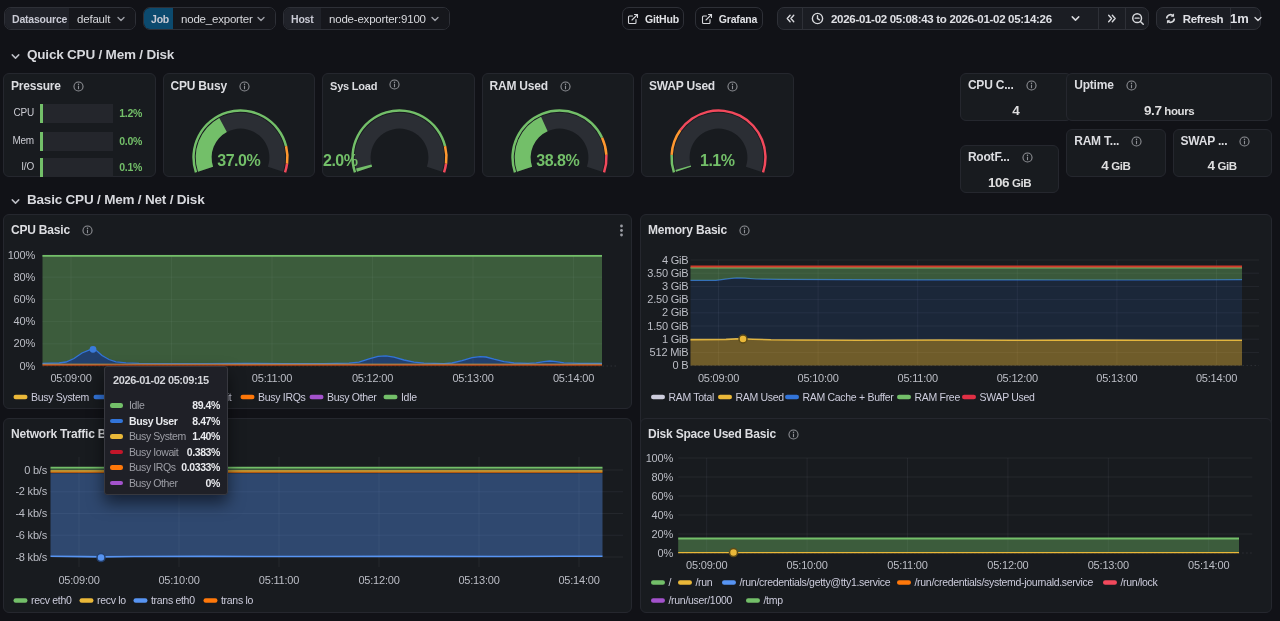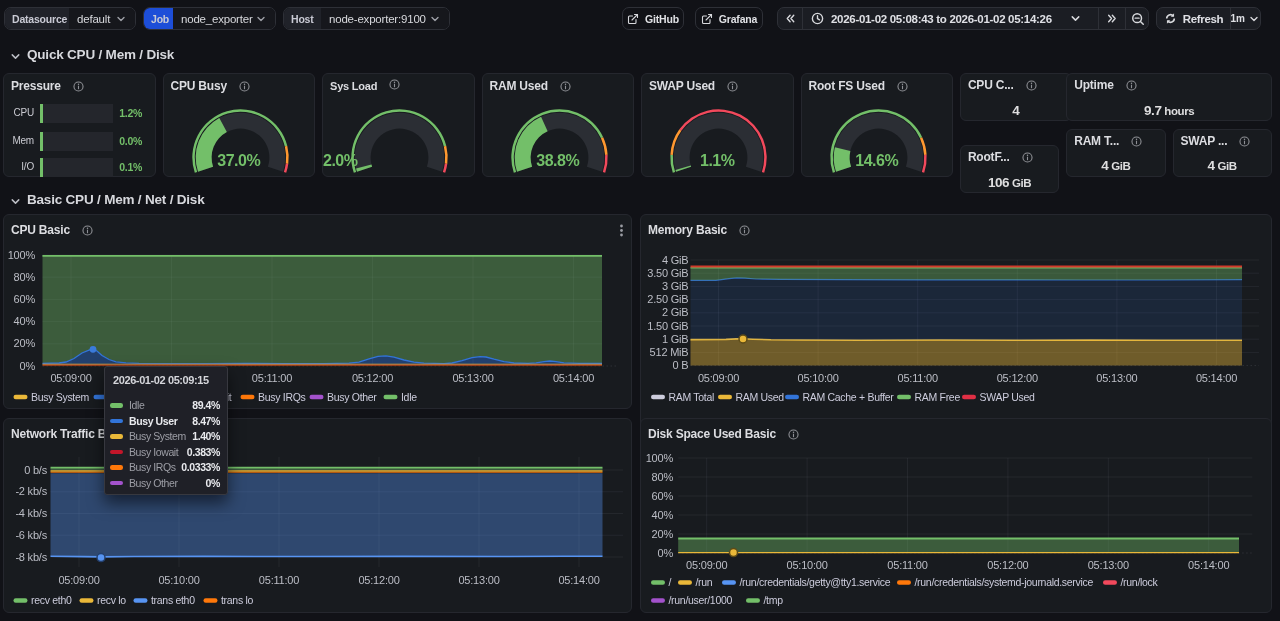--- a/index.html
+++ b/index.html
@@ -10,21 +10,21 @@
 <div style="position:absolute;left:4px;top:7px;height:23px;border:1px solid #2e3037;border-radius:7px;display:flex;align-items:stretch;overflow:hidden">
       <div style="background:#202229;display:flex;align-items:center;padding:0 7px;width:64px;font-size:10.5px;font-weight:700;color:#c9cad4;letter-spacing:-0.2px">Datasource</div>
       <div style="background:#16171c;display:flex;align-items:center;justify-content:space-between;padding:0 8px;width:66px;font-size:11.5px;color:#d8d9dd;letter-spacing:-0.2px">
         <span>default</span>
         <svg width="12" height="12" viewBox="0 0 16 16" fill="none" style="flex:none">
           <path d="M4 6 L8 10 L12 6" stroke="#9fa1a8" stroke-width="1.8" stroke-linecap="round" stroke-linejoin="round"></path>
         </svg>
       </div>
     </div>
     <div style="position:absolute;left:143px;top:7px;height:23px;border:1px solid #2e3037;border-radius:7px;display:flex;align-items:stretch;overflow:hidden">
-      <div style="background:#1d4ed8;display:flex;align-items:center;padding:0 7px;width:29px;font-size:10.5px;font-weight:700;color:#c9cad4;letter-spacing:-0.2px">Job</div>
+      <div style="background:#0c4a6e;display:flex;align-items:center;padding:0 7px;width:29px;font-size:10.5px;font-weight:700;color:#c9cad4;letter-spacing:-0.2px">Job</div>
       <div style="background:#16171c;display:flex;align-items:center;justify-content:space-between;padding:0 8px;width:102px;font-size:11.5px;color:#d8d9dd;letter-spacing:-0.2px">
         <span>node_exporter</span>
         <svg width="12" height="12" viewBox="0 0 16 16" fill="none" style="flex:none">
           <path d="M4 6 L8 10 L12 6" stroke="#9fa1a8" stroke-width="1.8" stroke-linecap="round" stroke-linejoin="round"></path>
         </svg>
       </div>
     </div>
     <div style="position:absolute;left:283px;top:7px;height:23px;border:1px solid #2e3037;border-radius:7px;display:flex;align-items:stretch;overflow:hidden">
       <div style="background:#202229;display:flex;align-items:center;padding:0 7px;width:37px;font-size:10.5px;font-weight:700;color:#c9cad4;letter-spacing:-0.2px">Host</div>
       <div style="background:#16171c;display:flex;align-items:center;justify-content:space-between;padding:0 8px;width:128px;font-size:11.5px;color:#d8d9dd;letter-spacing:-0.2px">
@@ -78,21 +78,21 @@
       </div>
     </div>
     <div style="position:absolute;left:1156px;top:7px;width:105px;height:23px;background:#1b1d23;border:1px solid #2e3037;border-radius:7px">
       <div style="position:absolute;left:0;top:0;bottom:0;width:73px;display:flex;align-items:center;justify-content:center;gap:6px;font-size:11.5px;font-weight:600;color:#dfe0e5;letter-spacing:-0.3px"><svg width="13" height="13" viewBox="0 0 24 24" fill="none" style="flex:none">
           <path d="M5 12a7 7 0 0 1 12.2-4.7" stroke="#d8d9dd" stroke-width="3" fill="none"></path>
           <path d="M18.6 2.4 V8.6 H12.4 Z" fill="#d8d9dd"></path>
           <path d="M19 12a7 7 0 0 1-12.2 4.7" stroke="#d8d9dd" stroke-width="3" fill="none"></path>
           <path d="M5.4 21.6 V15.4 H11.6 Z" fill="#d8d9dd"></path>
         </svg>Refresh</div>
       <div style="position:absolute;left:73px;top:0;bottom:0;width:1px;background:#2e3037"></div>
-      <div style="position:absolute;left:73px;right:0;top:0;bottom:0;display:flex;align-items:center;justify-content:flex-end;gap:3px;font-size:10px;font-weight:600;color:#dfe0e5">1m<svg width="12" height="12" viewBox="0 0 16 16" fill="none" style="flex:none">
+      <div style="position:absolute;left:73px;right:0;top:0;bottom:0;display:flex;align-items:center;justify-content:flex-start;gap:3px;font-size:13px;font-weight:600;color:#dfe0e5">1m<svg width="12" height="12" viewBox="0 0 16 16" fill="none" style="flex:none">
           <path d="M4 6 L8 10 L12 6" stroke="#d8d9dd" stroke-width="1.8" stroke-linecap="round" stroke-linejoin="round"></path>
         </svg></div>
     </div>
     <svg style="position:absolute;left:9px;top:50px" width="13" height="13" viewBox="0 0 16 16" fill="none">
       <path d="M4 6 L8 10 L12 6" stroke="#bcbec5" stroke-width="1.8" stroke-linecap="round" stroke-linejoin="round"></path>
     </svg>
     <div style="position:absolute;left:27px;top:47px;font-size:13.5px;font-weight:700;letter-spacing:-0.2px;color:#d7d8dd">Quick CPU / Mem / Disk</div>
     <div class="panel" style="left:3px;top:73px;width:152.5px;height:103.5px">
       <div style="position:absolute;left:7px;top:5px;display:flex;align-items:center;font-size:12px;font-weight:700;letter-spacing:-0.2px;color:#dcdde1;line-height:15px">Pressure<svg style="margin-left:12px;flex:none" width="11" height="11" viewBox="0 0 16 16" fill="none">
           <circle cx="8" cy="8" r="6.6" stroke="#8e9095" stroke-width="1.6"></circle>
@@ -164,35 +164,20 @@
           <rect x="7.2" y="6.9" width="1.6" height="5" fill="#8e9095"></rect>
         </svg></div>
       <svg style="position:absolute;left:0;top:0" width="151" height="102" viewBox="0 0 151 102">
         <path d="M30.79 98.79 A48.20 48.20 0 0 1 28.38 80.81 L30.87 80.95 A45.70 45.70 0 0 0 33.16 98.00 Z" fill="#73BF69"></path>
         <path d="M28.38 80.81 A48.20 48.20 0 0 1 37.38 55.34 L39.41 56.80 A45.70 45.70 0 0 0 30.87 80.95 Z" fill="#FF9830"></path>
         <path d="M37.38 55.34 A48.20 48.20 0 0 1 122.21 98.79 L119.84 98.00 A45.70 45.70 0 0 0 39.41 56.80 Z" fill="#F2495C"></path>
         <path d="M34.02 97.72 A44.80 44.80 0 1 1 118.98 97.72 L103.91 92.67 A28.90 28.90 0 1 0 49.09 92.67 Z" fill="#2b2e34"></path>
         <path d="M34.02 97.72 A44.80 44.80 0 0 1 33.46 95.93 L48.74 91.52 A28.90 28.90 0 0 0 49.09 92.67 Z" fill="#73BF69"></path>
       </svg>
       <div style="position:absolute;left:0;right:0;top:77.5px;text-align:center;line-height:17px;font-size:16px;font-weight:700;letter-spacing:-0.5px;color:#73BF69">1.1%</div>
-    </div>
-    <div class="panel" style="left:800.5px;top:73px;width:152.5px;height:103.5px">
-      <div style="position:absolute;left:7px;top:5px;display:flex;align-items:center;font-size:12px;font-weight:700;letter-spacing:-0.2px;color:#dcdde1;line-height:15px">Root FS Used<svg style="margin-left:12px;flex:none" width="11" height="11" viewBox="0 0 16 16" fill="none">
-          <circle cx="8" cy="8" r="6.6" stroke="#8e9095" stroke-width="1.6"></circle>
-          <circle cx="8" cy="4.9" r="1.1" fill="#8e9095"></circle>
-          <rect x="7.2" y="6.9" width="1.6" height="5" fill="#8e9095"></rect>
-        </svg></div>
-      <svg style="position:absolute;left:0;top:0" width="151" height="102" viewBox="0 0 151 102">
-        <path d="M30.79 98.79 A48.20 48.20 0 0 1 120.22 63.21 L117.95 64.26 A45.70 45.70 0 0 0 33.16 98.00 Z" fill="#73BF69"></path>
-        <path d="M120.22 63.21 A48.20 48.20 0 0 1 124.62 80.81 L122.13 80.95 A45.70 45.70 0 0 0 117.95 64.26 Z" fill="#FF9830"></path>
-        <path d="M124.62 80.81 A48.20 48.20 0 0 1 122.21 98.79 L119.84 98.00 A45.70 45.70 0 0 0 122.13 80.95 Z" fill="#F2495C"></path>
-        <path d="M34.02 97.72 A44.80 44.80 0 1 1 118.98 97.72 L103.91 92.67 A28.90 28.90 0 1 0 49.09 92.67 Z" fill="#2b2e34"></path>
-        <path d="M34.02 97.72 A44.80 44.80 0 0 1 32.88 73.28 L48.36 76.91 A28.90 28.90 0 0 0 49.09 92.67 Z" fill="#73BF69"></path>
-      </svg>
-      <div style="position:absolute;left:0;right:0;top:77.5px;text-align:center;line-height:17px;font-size:16px;font-weight:700;letter-spacing:-0.5px;color:#73BF69">14.6%</div>
     </div>
     <div class="panel" style="left:959.9px;top:73px;width:112px;height:48px">
       <div style="position:absolute;left:7px;top:4px;display:flex;align-items:center;font-size:12px;font-weight:700;letter-spacing:-0.2px;color:#dcdde1;line-height:15px">CPU C...<svg style="margin-left:12px;flex:none" width="11" height="11" viewBox="0 0 16 16" fill="none">
           <circle cx="8" cy="8" r="6.6" stroke="#8e9095" stroke-width="1.6"></circle>
           <circle cx="8" cy="4.9" r="1.1" fill="#8e9095"></circle>
           <rect x="7.2" y="6.9" width="1.6" height="5" fill="#8e9095"></rect>
         </svg></div>
       <div style="position:absolute;left:0;right:0;top:28.5px;text-align:center;font-size:13.5px;font-weight:700;letter-spacing:-0.4px;color:#dededf">4</div>
     </div>
     <div class="panel" style="left:1066.2px;top:73px;width:205.8px;height:48px">

